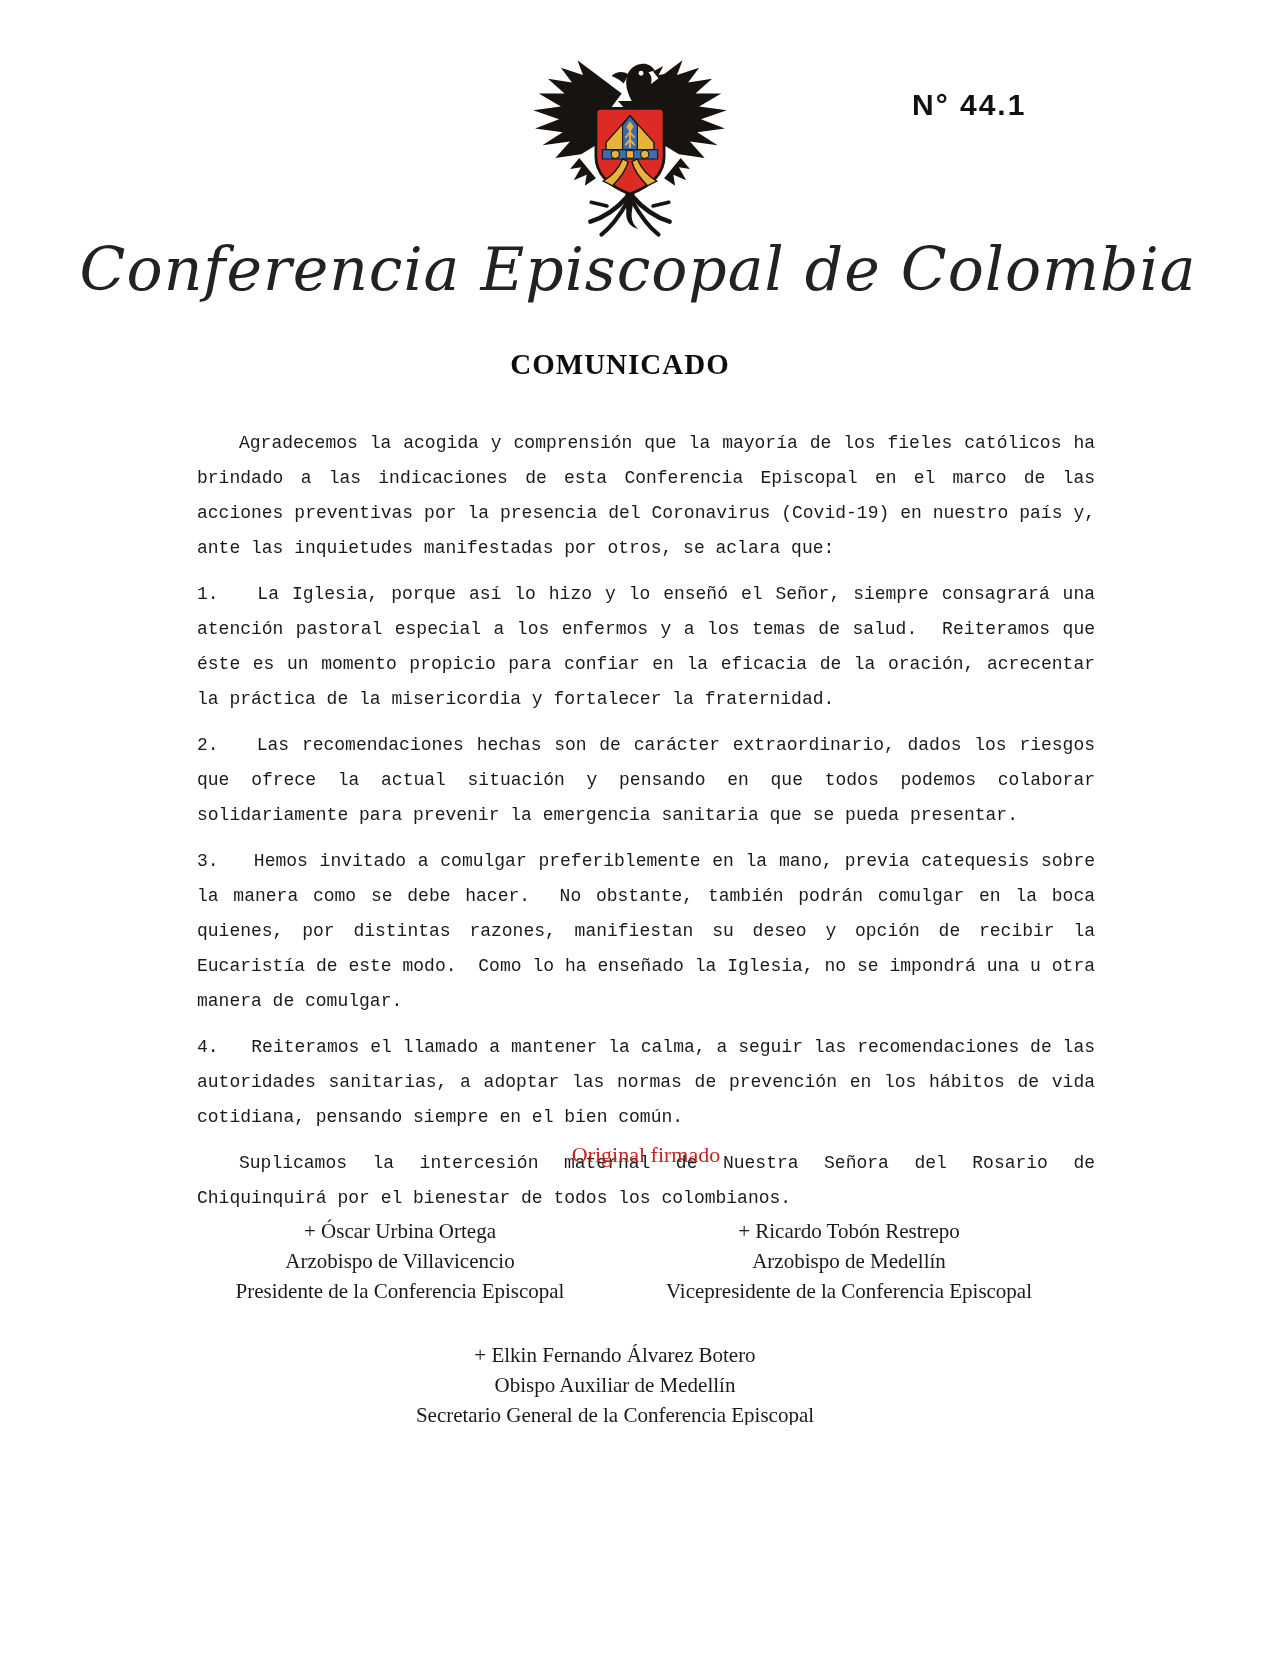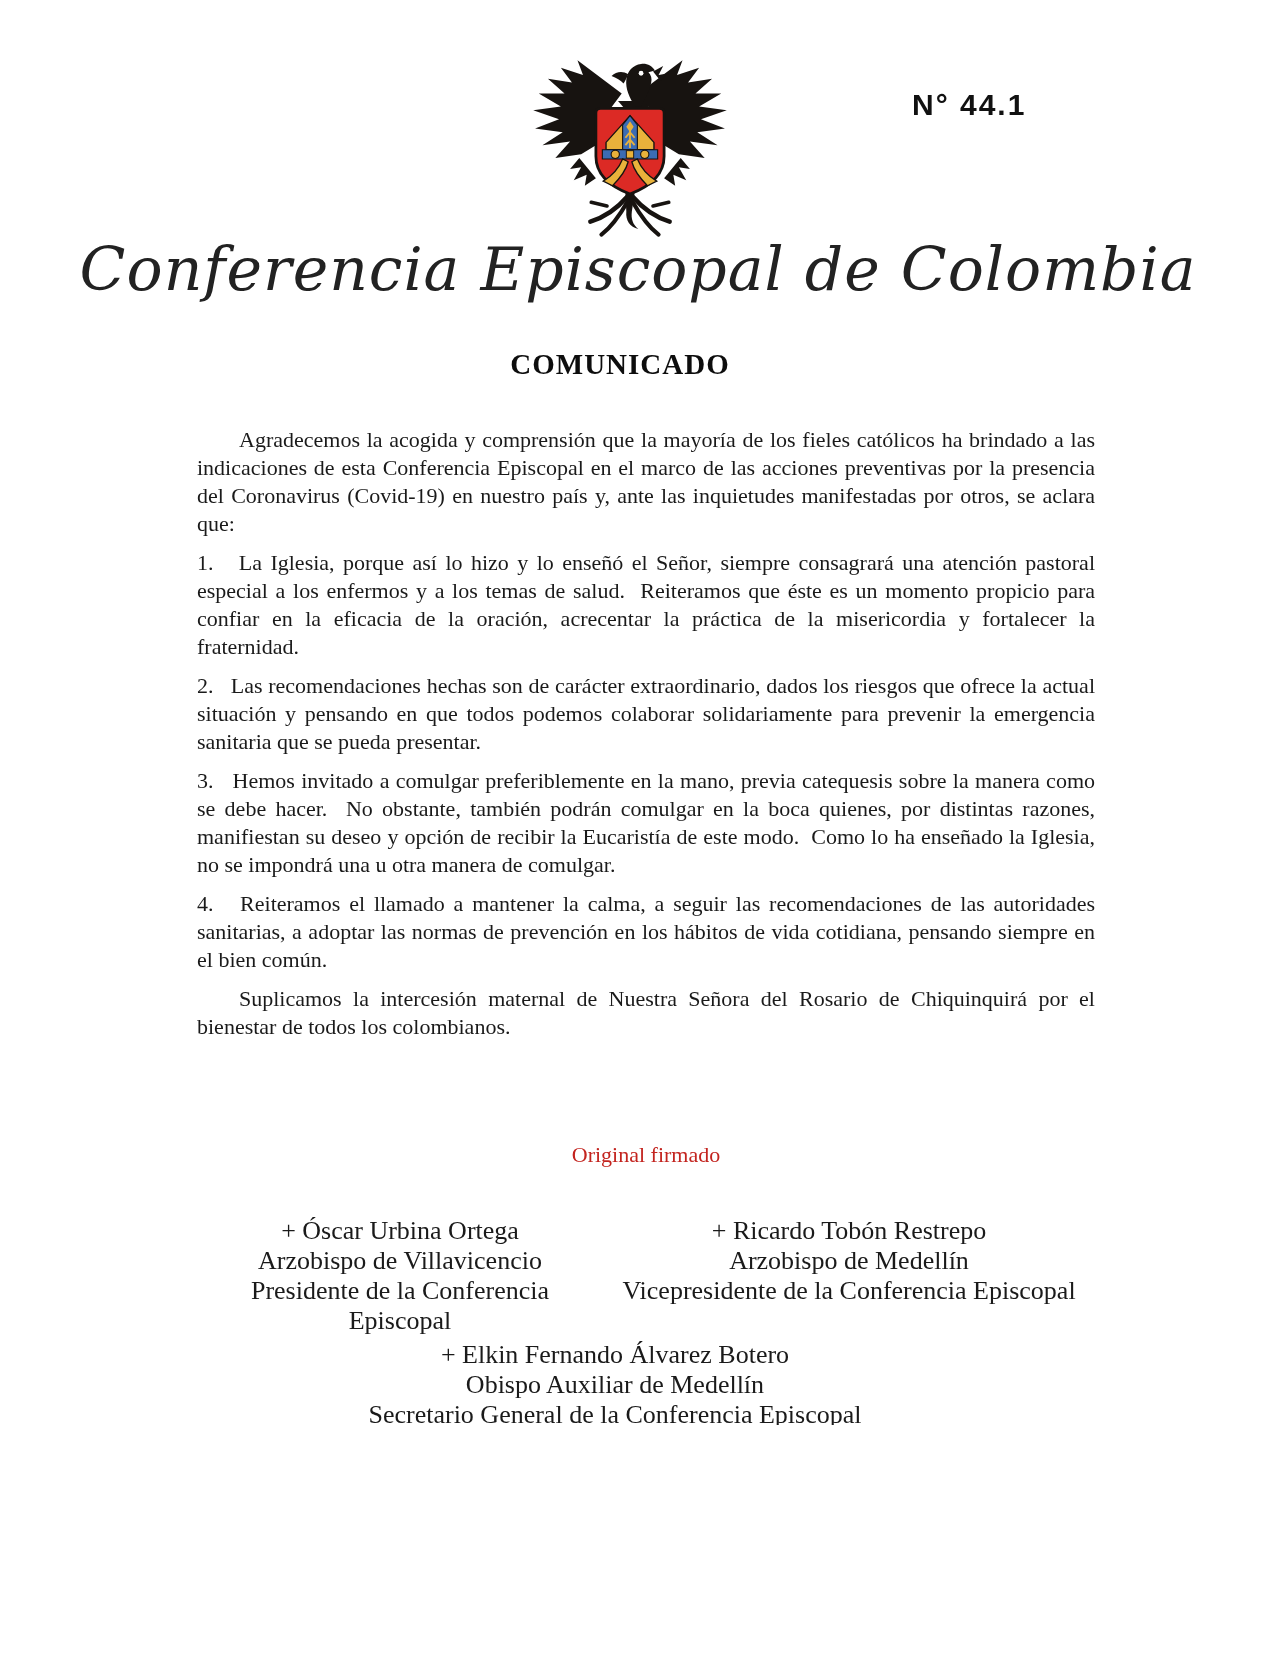--- a/index.html
+++ b/index.html
@@ -53,23 +53,24 @@
     font-size:29px;
     letter-spacing:1px;
     color:#0d0d0d;
   }
   
   .content{
     position:absolute;
     top:426px;
     left:197px;
     width:898px;
-    font-size:22px;
-    line-height:28px;
+    font-size:18px;
+    line-height:35px;
     text-align:justify;
+    font-family:Liberation Mono, monospace;
   }
   .content p{
     margin:0 0 11px 0;
   }
   .content p.indent{
     text-indent:42px;
   }
   
   .signed-note{
     position:absolute;
@@ -82,21 +83,21 @@
   
   .sig-columns{
     position:absolute;
     top:1216px;
     left:197px;
     width:898px;
     display:flex;
   }
   .sig-block{
     text-align:center;
-    font-size:26px;
+    font-size:21px;
     line-height:30px;
   }
   .sig-left{width:406px;}
   .sig-right{width:492px;}
   .sig-center-wrap{
     position:absolute;
     top:1340px;
     left:0;
     width:1230px;
     display:flex;

